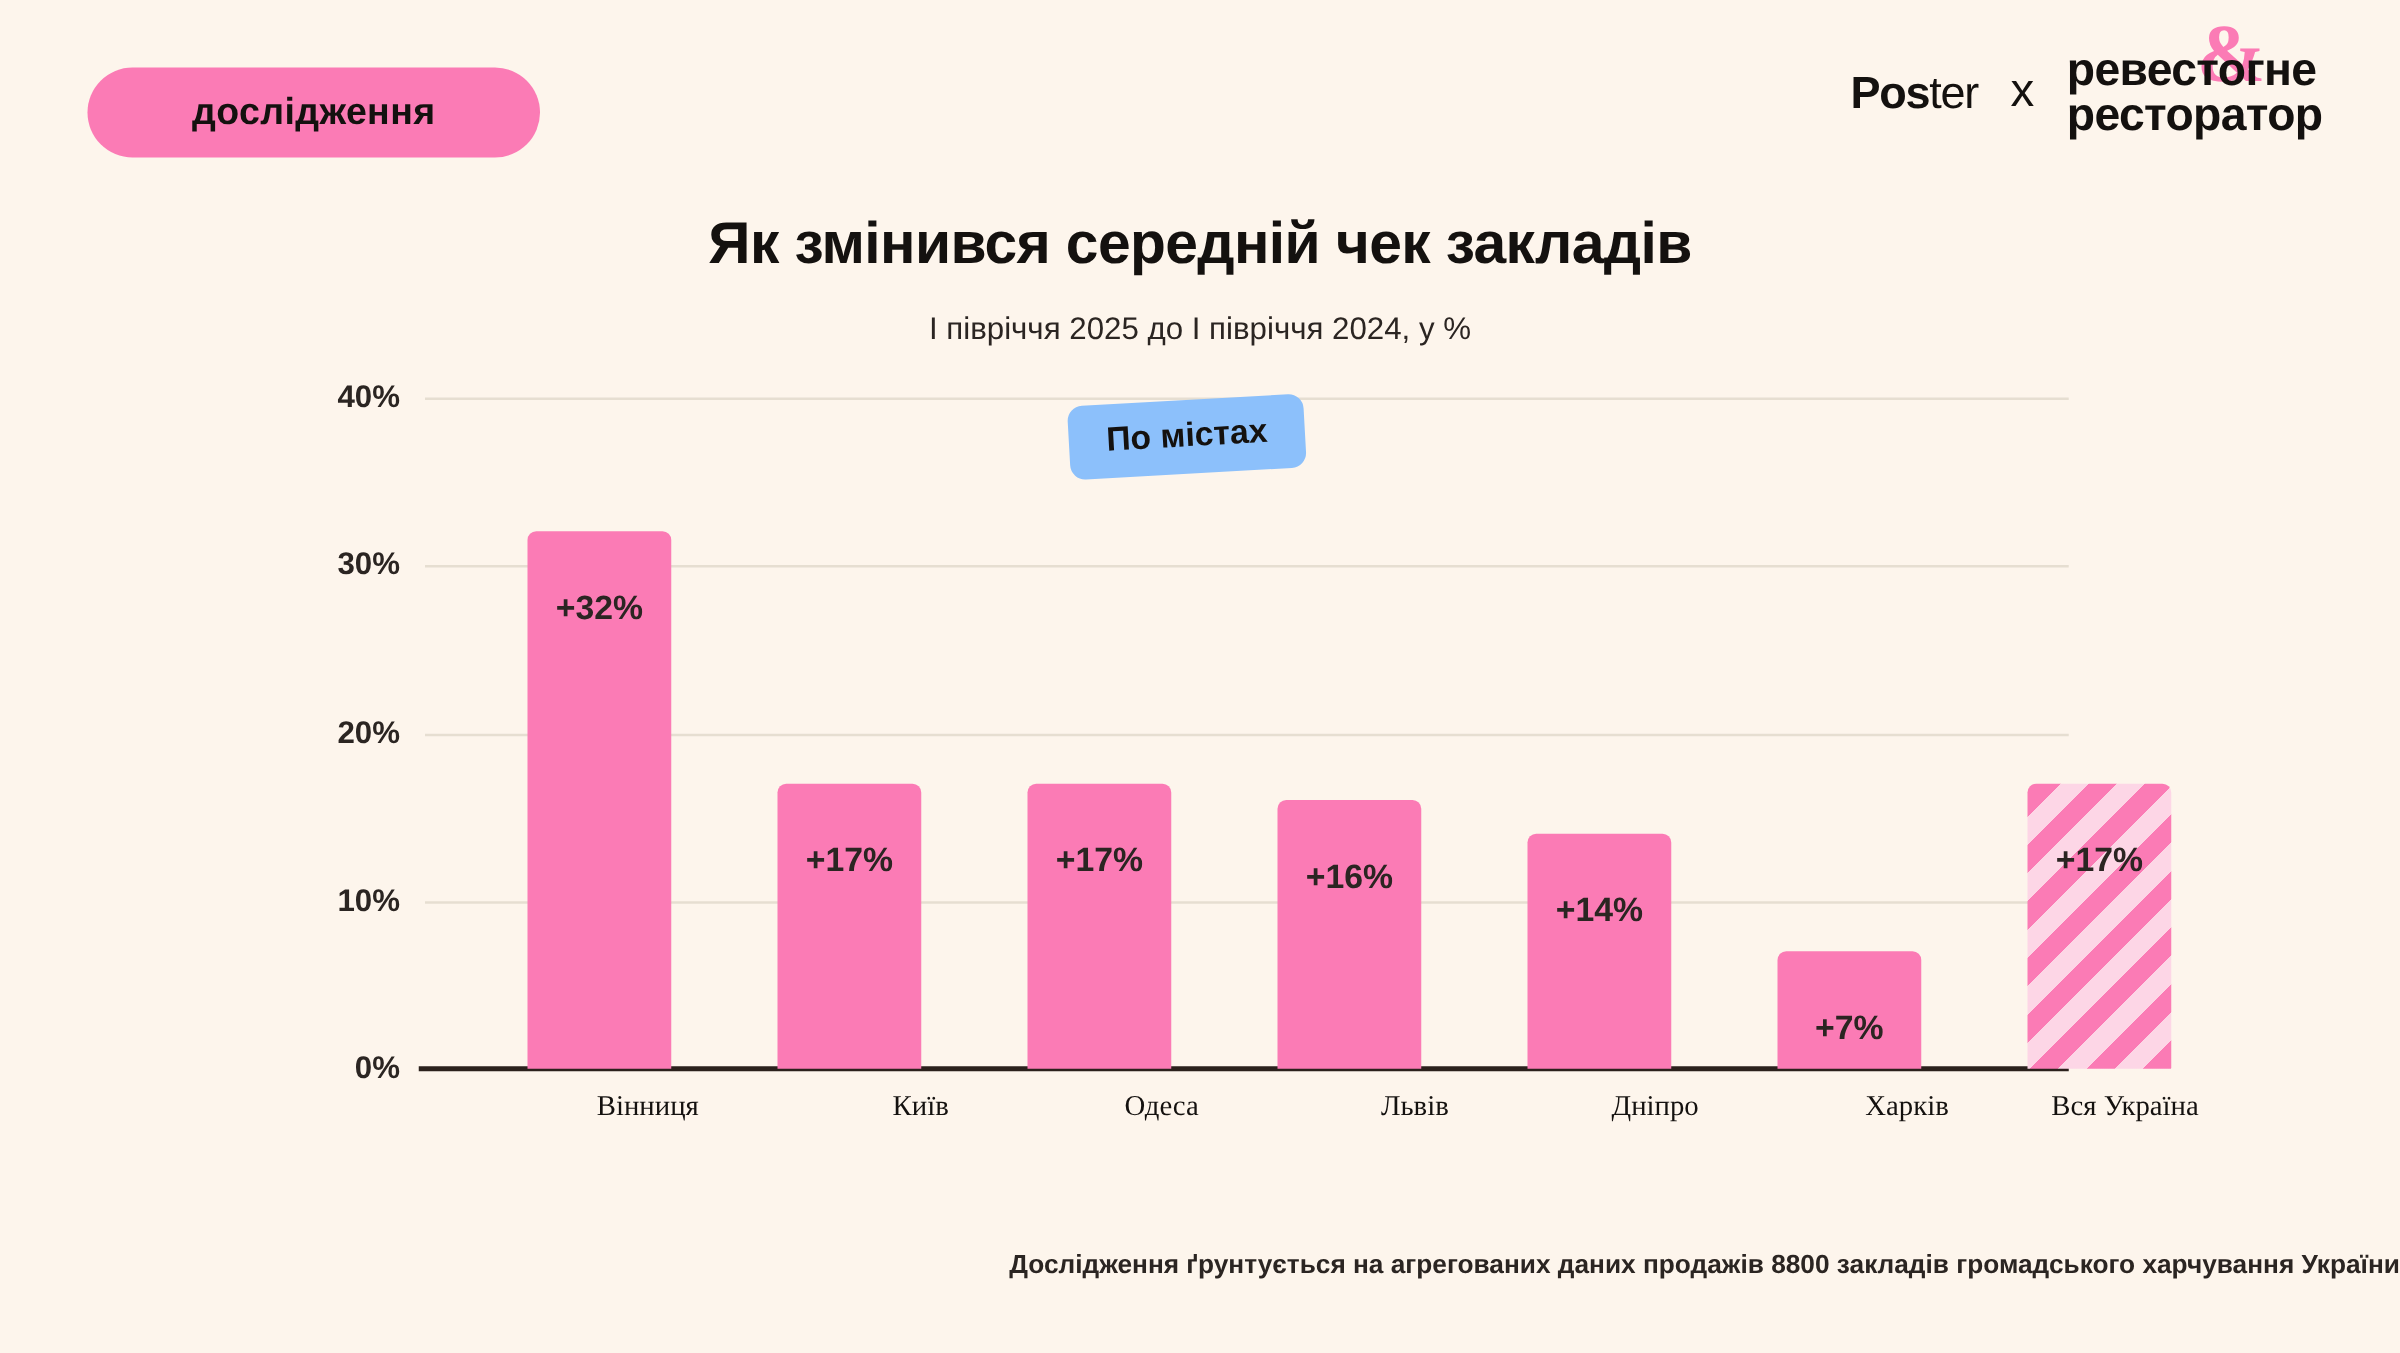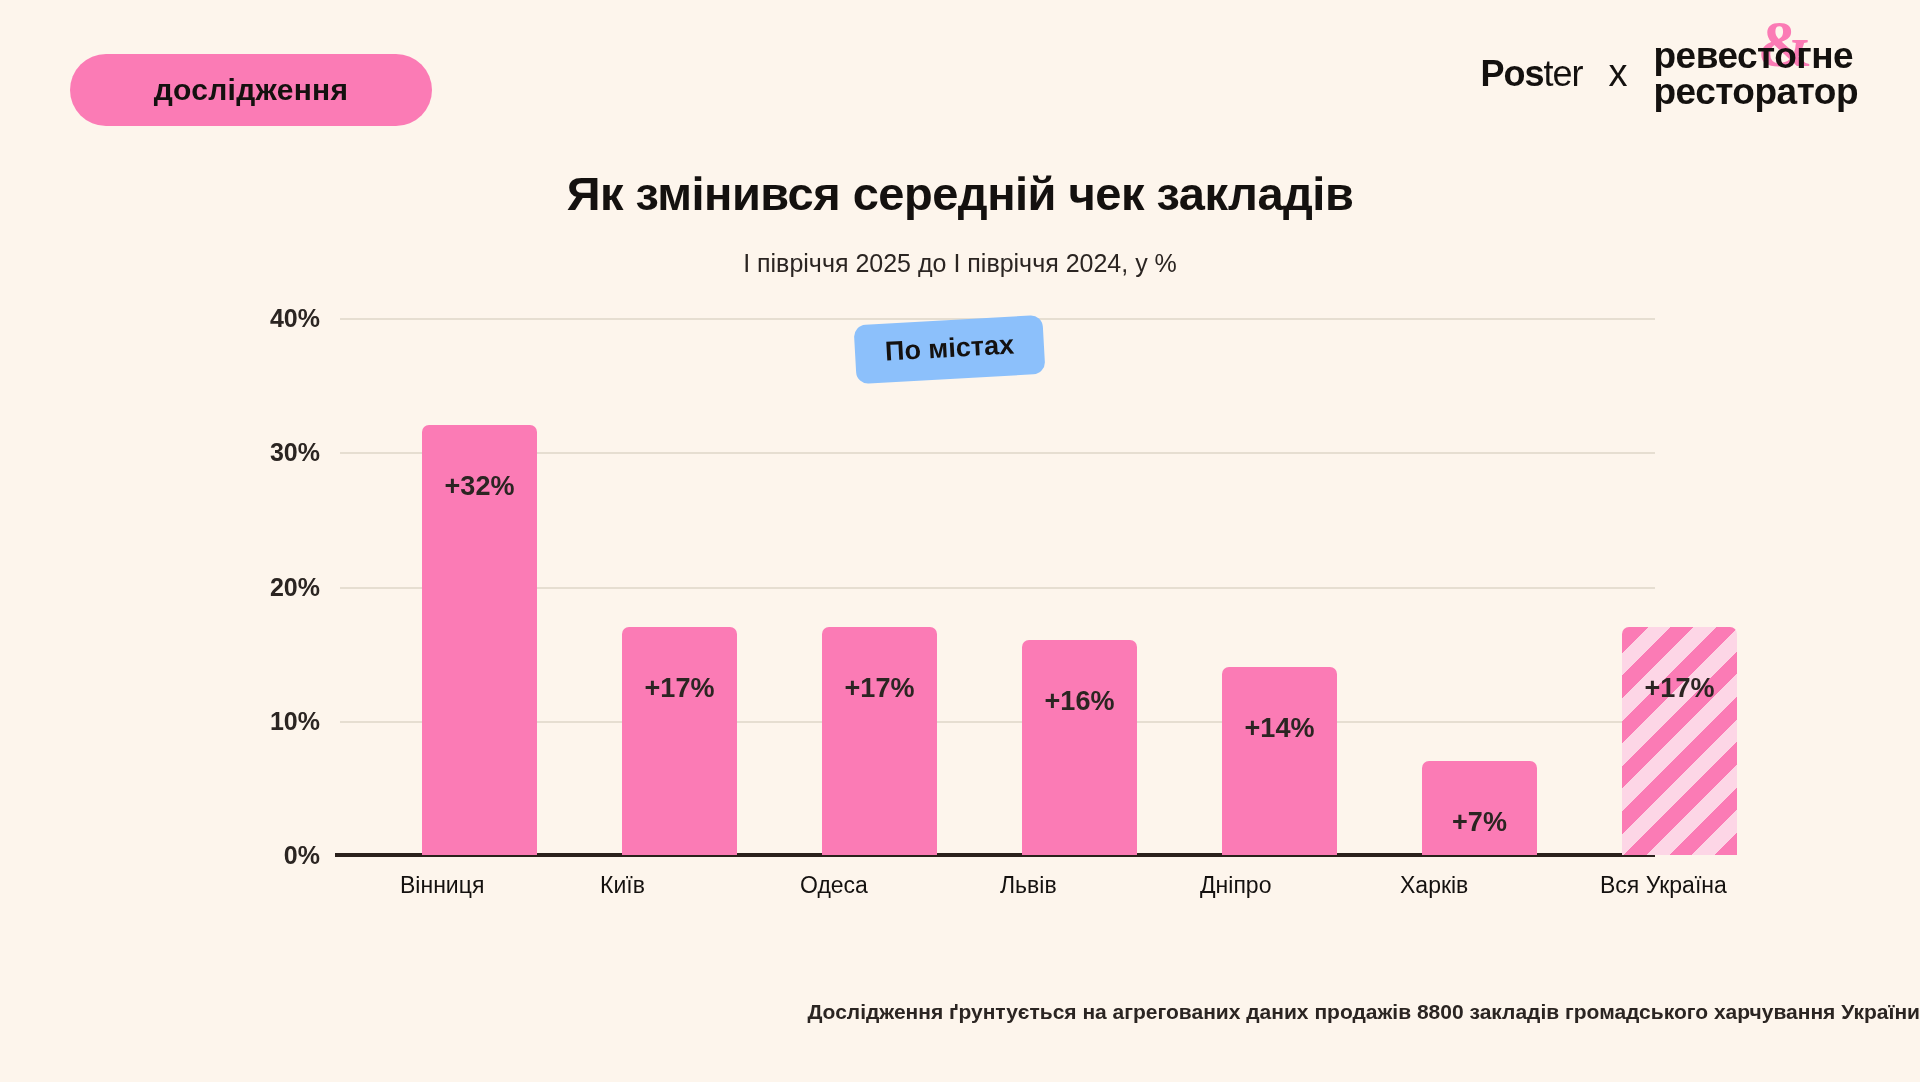--- a/index.html
+++ b/index.html
@@ -138,24 +138,25 @@
     font-size: 27px; font-weight: bold;
     color: #2B2522;
     white-space: nowrap;
     margin-top: 32px;
   }
   .xtick {
     position: absolute;
     top: 100%;
     margin-top: 16px;
     left: -22px; width: 159px;
-    text-align: left;
+    text-align: right;
     font-size: 23px; font-weight: 500;
     color: #14110F;
     line-height: 1.22;
+    font-family: Liberation Serif, serif;
   }
 
   
   .badge-cities {
     position: absolute;
     left: 855px; top: 320px;
     padding: 13px 30px 15px;
     background: #8CC0FB;
     border-radius: 12px;
     transform: rotate(-3.2deg);

